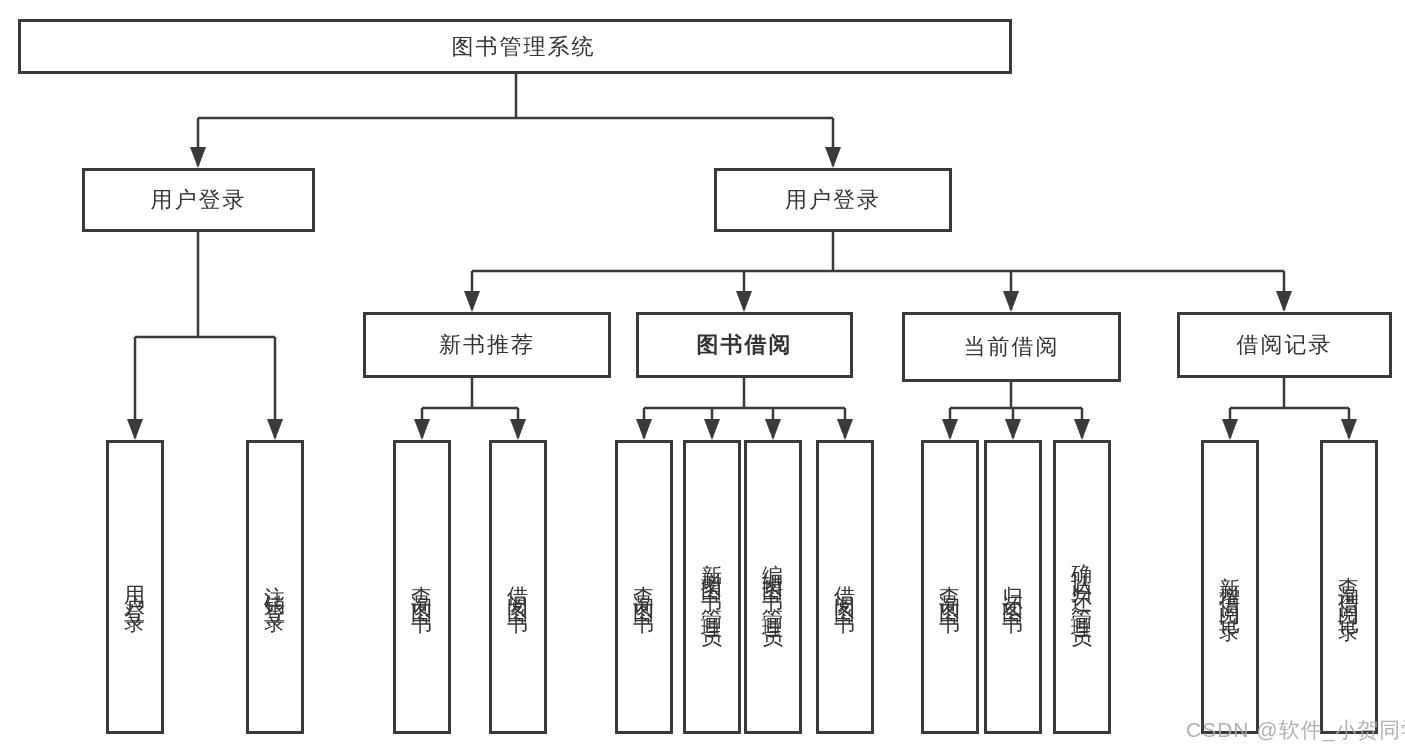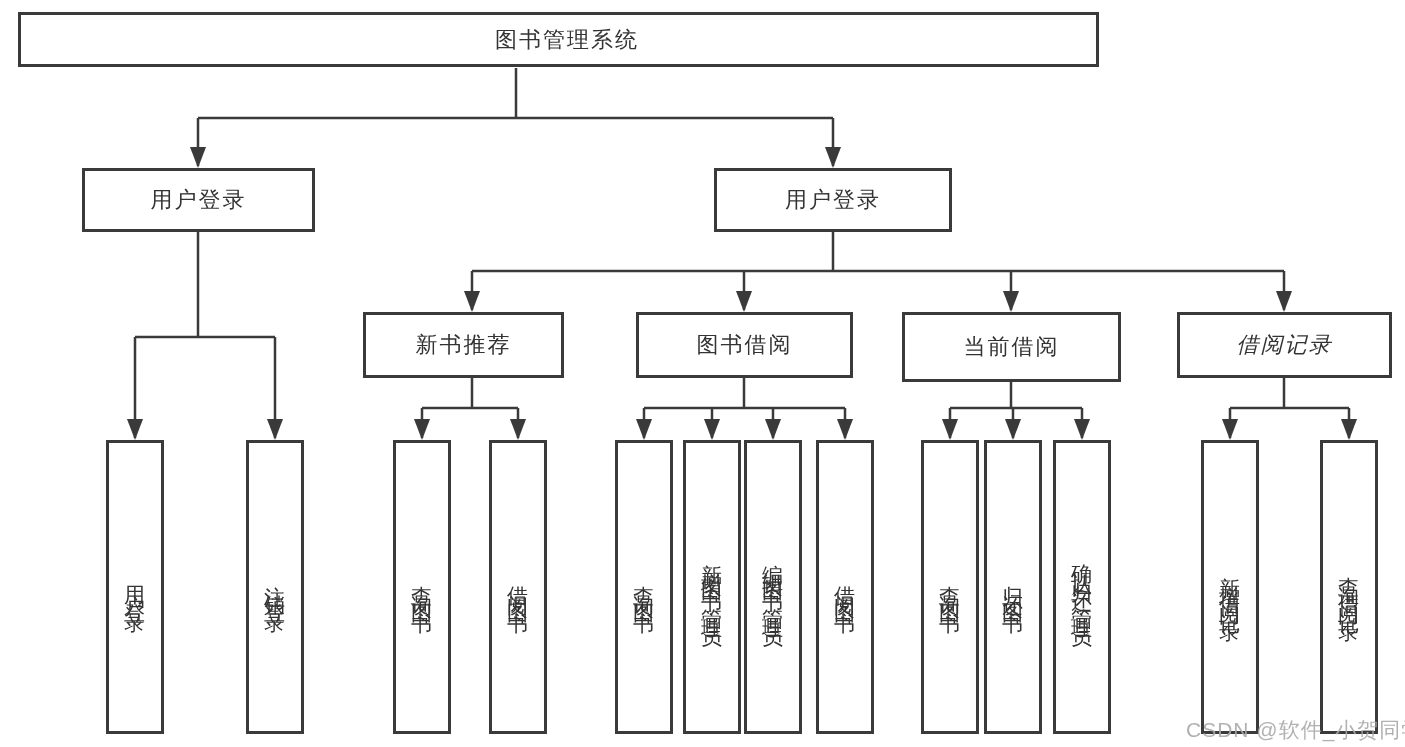--- a/index.html
+++ b/index.html
@@ -75,41 +75,41 @@
       <polygon points="765,419 781,419 773,440"></polygon>
       <polygon points="837,419 853,419 845,440"></polygon>
       <polygon points="942,419 958,419 950,440"></polygon>
       <polygon points="1005,419 1021,419 1013,440"></polygon>
       <polygon points="1074,419 1090,419 1082,440"></polygon>
       <polygon points="1222,419 1238,419 1230,440"></polygon>
       <polygon points="1341,419 1357,419 1349,440"></polygon>
     </g>
   </svg>
 
-  <div class="node h-node" style="left:18px; top:12px; width:1081px; height:55px;padding-left:17px;">
+  <div class="node h-node" style="left:18px; top:19px; width:994px; height:55px;padding-left:17px;">
     <span class="lbl">图书管理系统</span>
   </div>
 
   <div class="node h-node" style="left:82px; top:168px; width:233px; height:64px;">
     <span class="lbl">用户登录</span>
   </div>
   <div class="node h-node" style="left:714px; top:168px; width:238px; height:64px;">
     <span class="lbl">用户登录</span>
   </div>
 
-  <div class="node h-node" style="left:363px; top:312px; width:201px; height:66px;">
+  <div class="node h-node" style="left:363px; top:312px; width:248px; height:66px;">
     <span class="lbl">新书推荐</span>
   </div>
-  <div class="node h-node" style="left:636px; top:312px; width:217px; height:66px;">
+  <div class="node h-node" style="left:636px; top:312px; width:217px; height:66px;font-weight:bold;">
     <span class="lbl">图书借阅</span>
   </div>
   <div class="node h-node" style="left:902px; top:312px; width:219px; height:70px;">
     <span class="lbl">当前借阅</span>
   </div>
-  <div class="node h-node" style="left:1177px; top:312px; width:215px; height:66px;font-style:italic;">
+  <div class="node h-node" style="left:1177px; top:312px; width:215px; height:66px;">
     <span class="lbl">借阅记录</span>
   </div>
 
   <div class="node v-node" style="left:106px; top:440px; width:58px; height:294px;">
     <span class="lbl">用户登录</span>
   </div>
   <div class="node v-node" style="left:246px; top:440px; width:58px; height:294px;">
     <span class="lbl">注销登录</span>
   </div>
 

